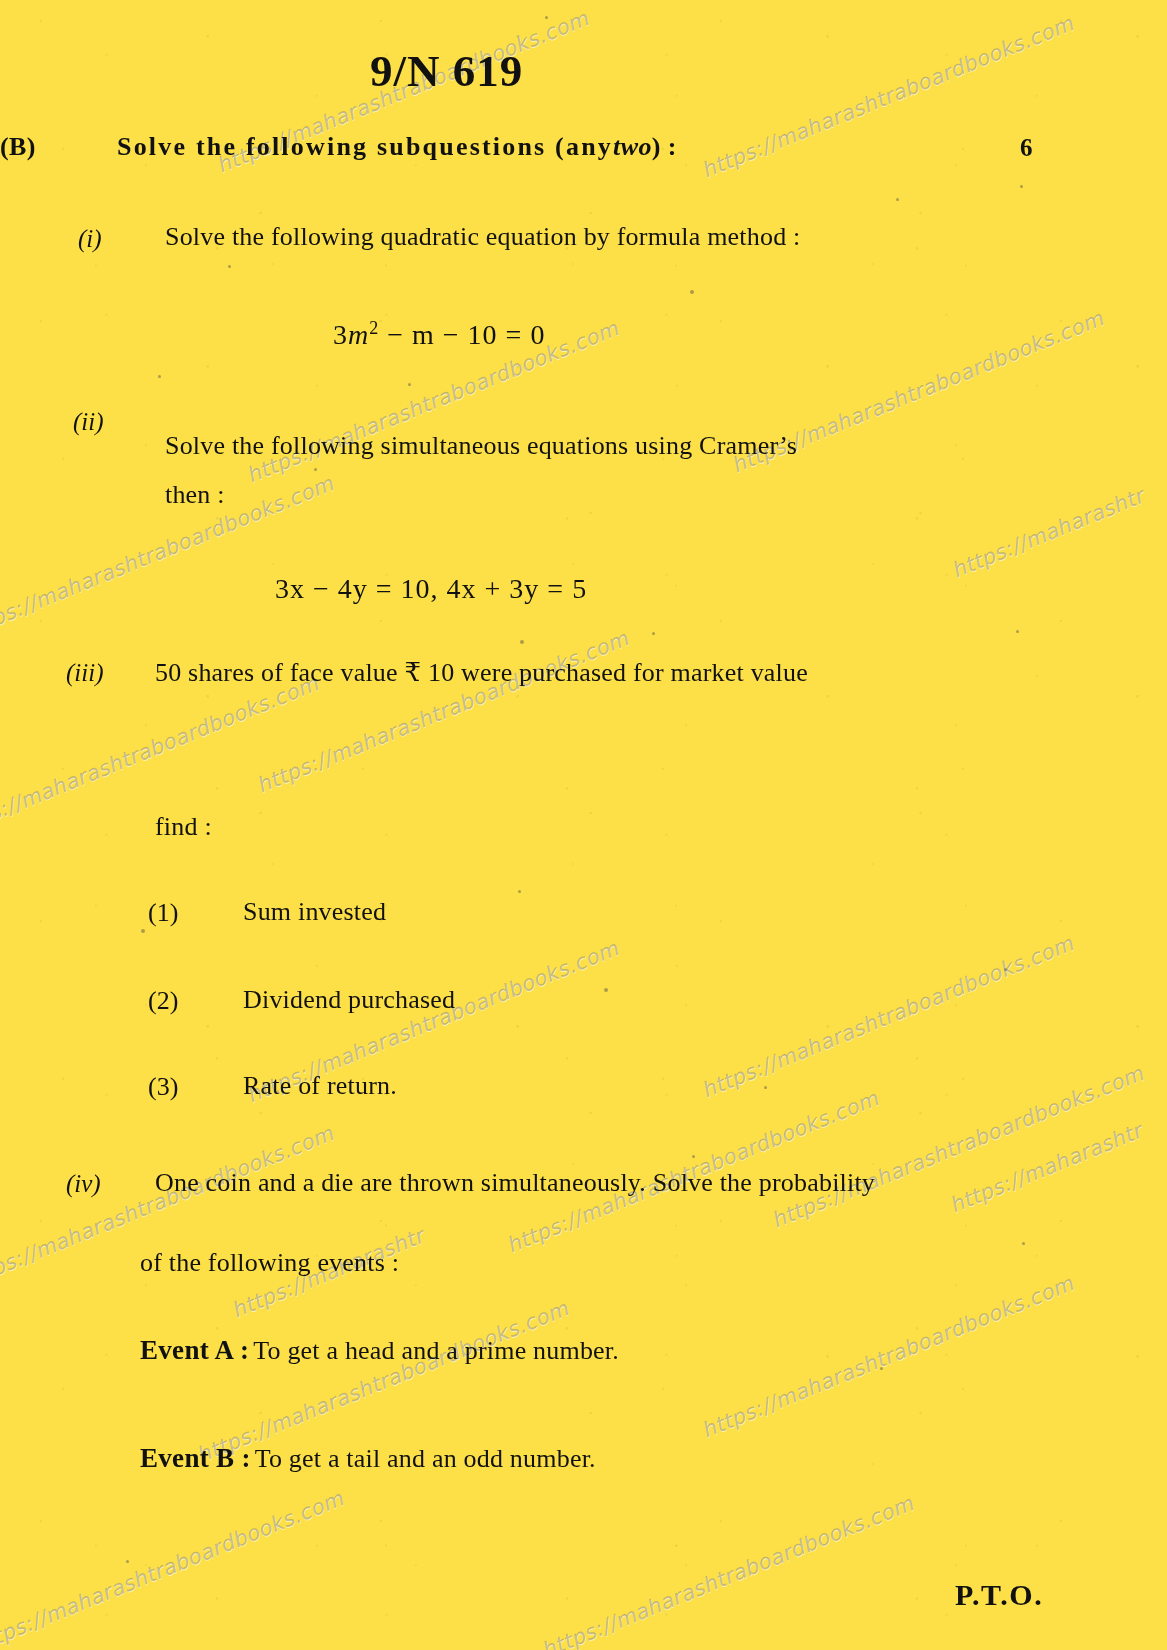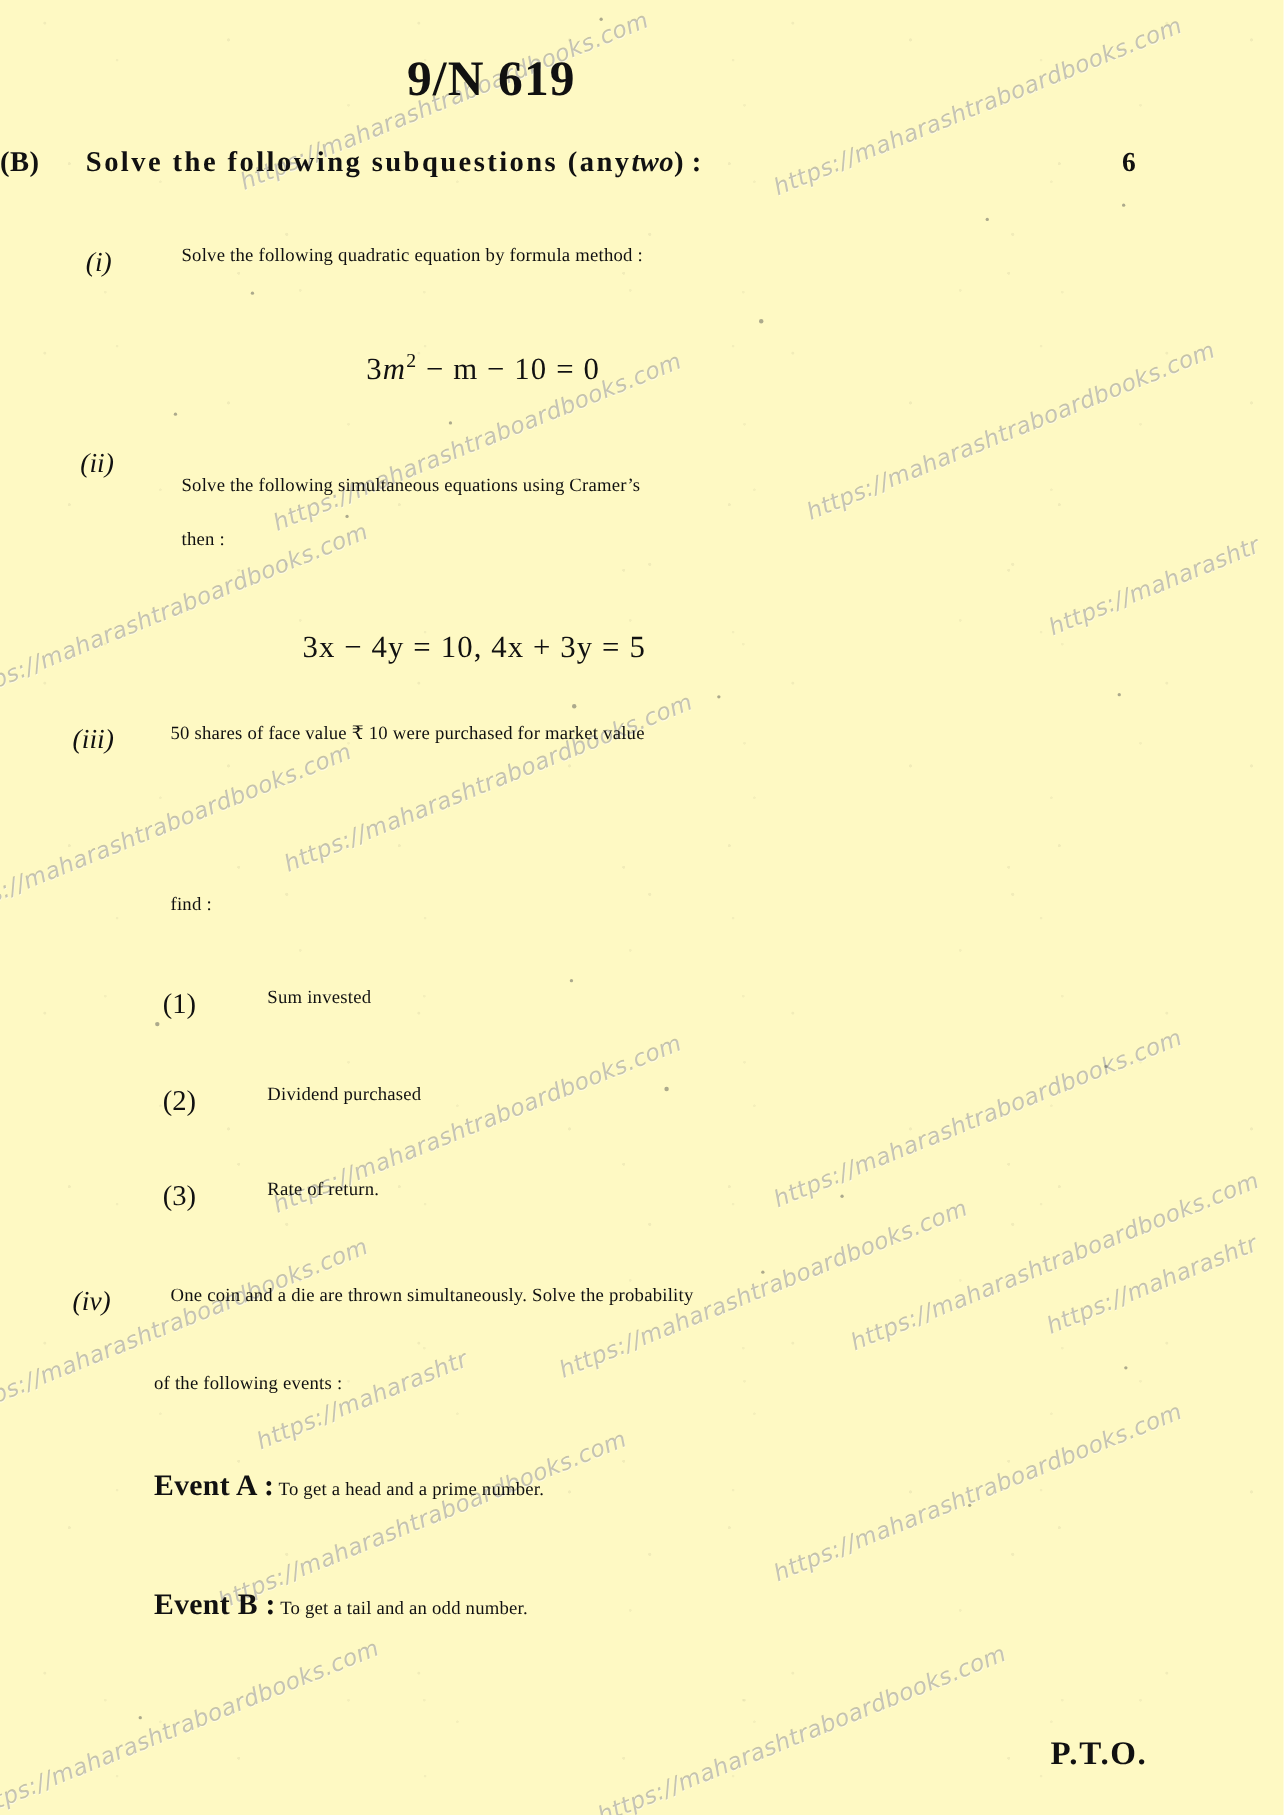--- a/index.html
+++ b/index.html
@@ -4,21 +4,21 @@
 <style>
   html, body {
     margin: 0;
     padding: 0;
     background: #ffffff;
   }
   .page {
     position: relative;
     width: 1167px;
     height: 1650px;
-    background: #fef9c3;
+    background: #fde047;
     overflow: hidden;
     font-family: "Liberation Serif", "DejaVu Serif", serif;
     color: #111111;
   }
 
   
   .grain {
     position: absolute;
     inset: 0;
     pointer-events: none;
@@ -82,32 +82,32 @@
     font-size: 45px;
     letter-spacing: 1px;
     font-family: "Liberation Serif", serif;
   }
 
   .hdr {
     font-weight: bold;
     font-size: 26px;
     letter-spacing: .4px;
   }
-  .hdr .sp { letter-spacing: 2.2px; }
+  .hdr .sp { letter-spacing: 2.2px; margin-left: 39px; }
   .marks {
     font-weight: bold;
     font-size: 25px;
   }
 
   .roman {
     font-style: italic;
     font-size: 25px;
   }
   .body {
-    font-size: 17px;
+    font-size: 26px;
     letter-spacing: .2px;
   }
   .eq {
     font-size: 28px;
     letter-spacing: 1px;
   }
   .eq i { font-style: italic; }
   .eq sup { font-size: 18px; }
   .num { font-size: 26px; }
   .evt-label {

